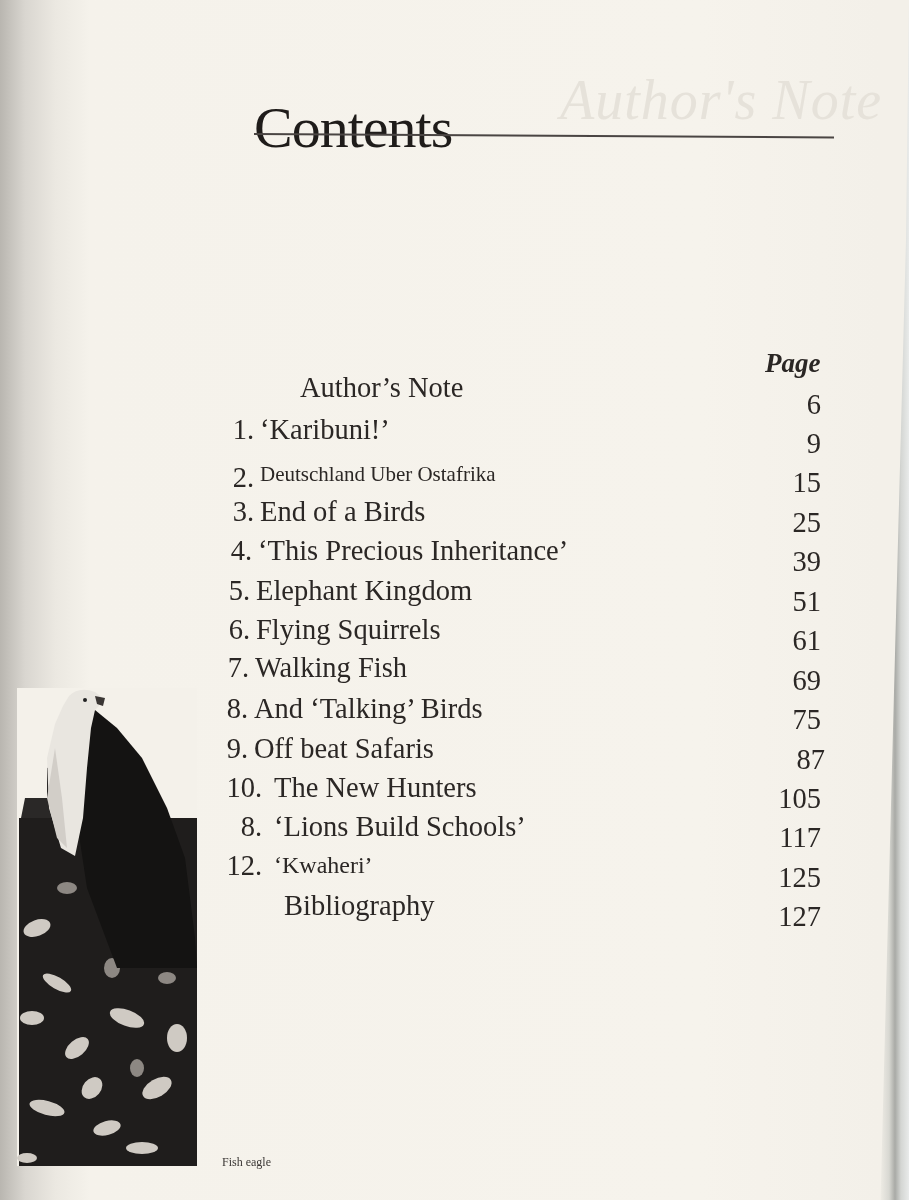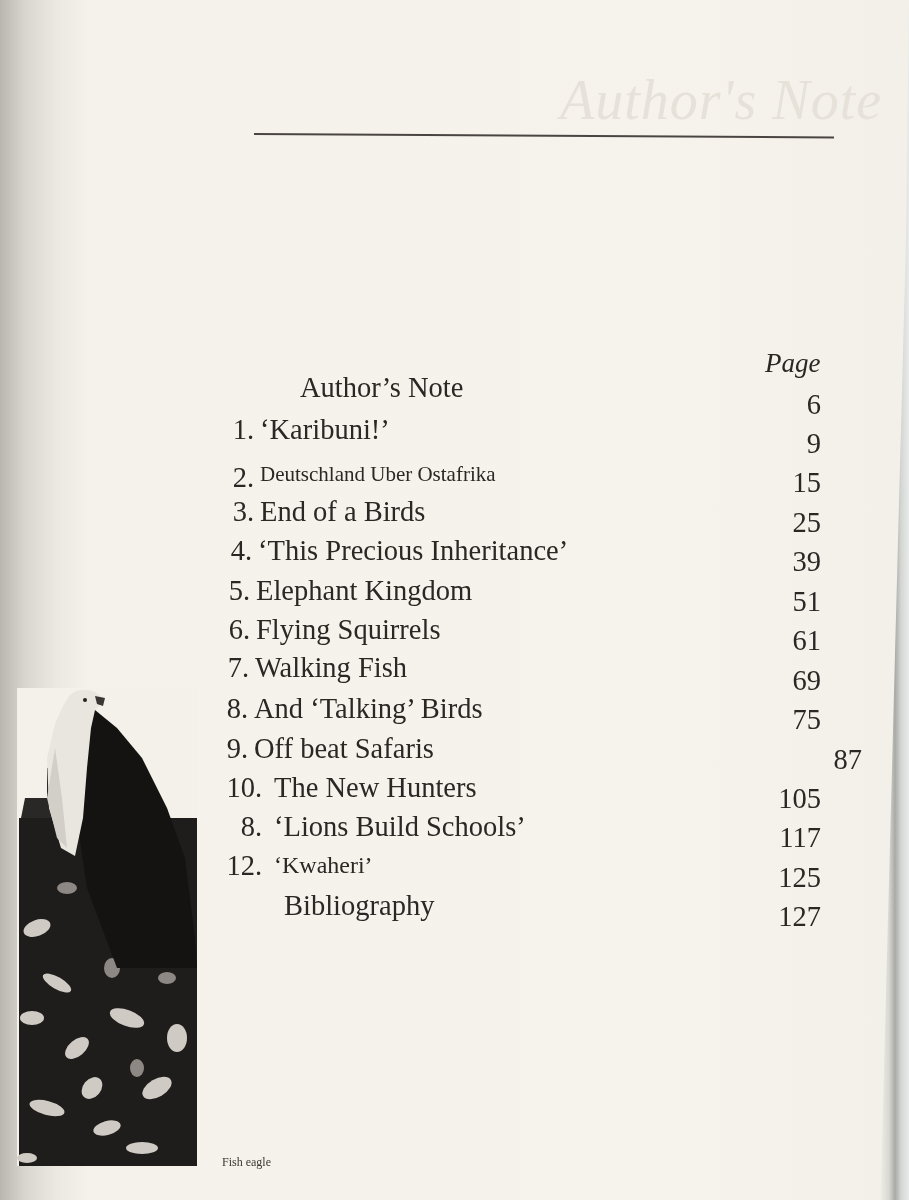--- a/index.html
+++ b/index.html
@@ -24,21 +24,21 @@
   }
   .title {
     position:absolute; left:254px; top:55px; font-size:58px; letter-spacing:-1px;
     color:#1f1c1a; font-weight:normal;
   }
   .rule {
     position:absolute; left:254px; top:133px; width:580px; height:2px;
     background:#4a4543; transform:rotate(0.35deg); transform-origin:left center;
   }
   .page-label {
-    position:absolute; left:765px; top:348px; font-size:27px; font-style:italic; color:#2a2624;
+    position:absolute; left:765px; top:348px; font-size:27px; font-style:italic; color:#2a2624;font-weight:bold;
   }
   .toc { position:absolute; left:0; top:0; }
   .entry { position:absolute; font-size:28.5px; white-space:nowrap; color:#2b2725; }
   .num { position:absolute; text-align:right; width:44px; }
   .lbl { position:absolute; left:50px; }
   .it { }
   .pg { position:absolute; font-size:28.5px; text-align:right; width:80px; color:#2b2725; }
   .photo {
     position:absolute; left:17px; top:688px; width:180px; height:478px; overflow:hidden;
   }
@@ -46,20 +46,21 @@
     position:absolute; left:222px; top:1155px; font-size:12px; color:#3a3634;
   }
 </style>
 </head>
 <body>
 
 <div class="page">
   <div class="edge"></div>
   <div class="ghost">Author's Note</div>
 
+  <h1 class="title">Contents</h1>
   <div class="rule"></div>
 
   <div class="page-label">Page</div>
 
   <div class="toc">
 
     <div class="entry" style="left:250px;top:372px">
       <span class="lbl">Author’s Note</span>
     </div>
     <div class="pg" style="left:741px;top:389px">6</div>
@@ -109,21 +110,21 @@
     <div class="entry" style="left:204px;top:693px">
       <span class="num">8.</span>
       <span class="lbl">And ‘Talking’ Birds</span>
     </div>
     <div class="pg" style="left:741px;top:704px">75</div>
 
     <div class="entry" style="left:204px;top:733px">
       <span class="num">9.</span>
       <span class="lbl">Off beat Safaris</span>
     </div>
-    <div class="pg" style="left:782px;top:744px">87</div>
+    <div class="pg" style="left:745px;top:744px">87</div>
 
     <div class="entry" style="left:224px;top:772px">
       <span class="num" style="left:-20px;width:58px">10.</span>
       <span class="lbl">The New Hunters</span>
     </div>
     <div class="pg" style="left:741px;top:783px">105</div>
 
     <div class="entry" style="left:224px;top:811px">
       <span class="num" style="left:-20px;width:58px">8.</span>
       <span class="lbl">‘Lions Build Schools’</span>

